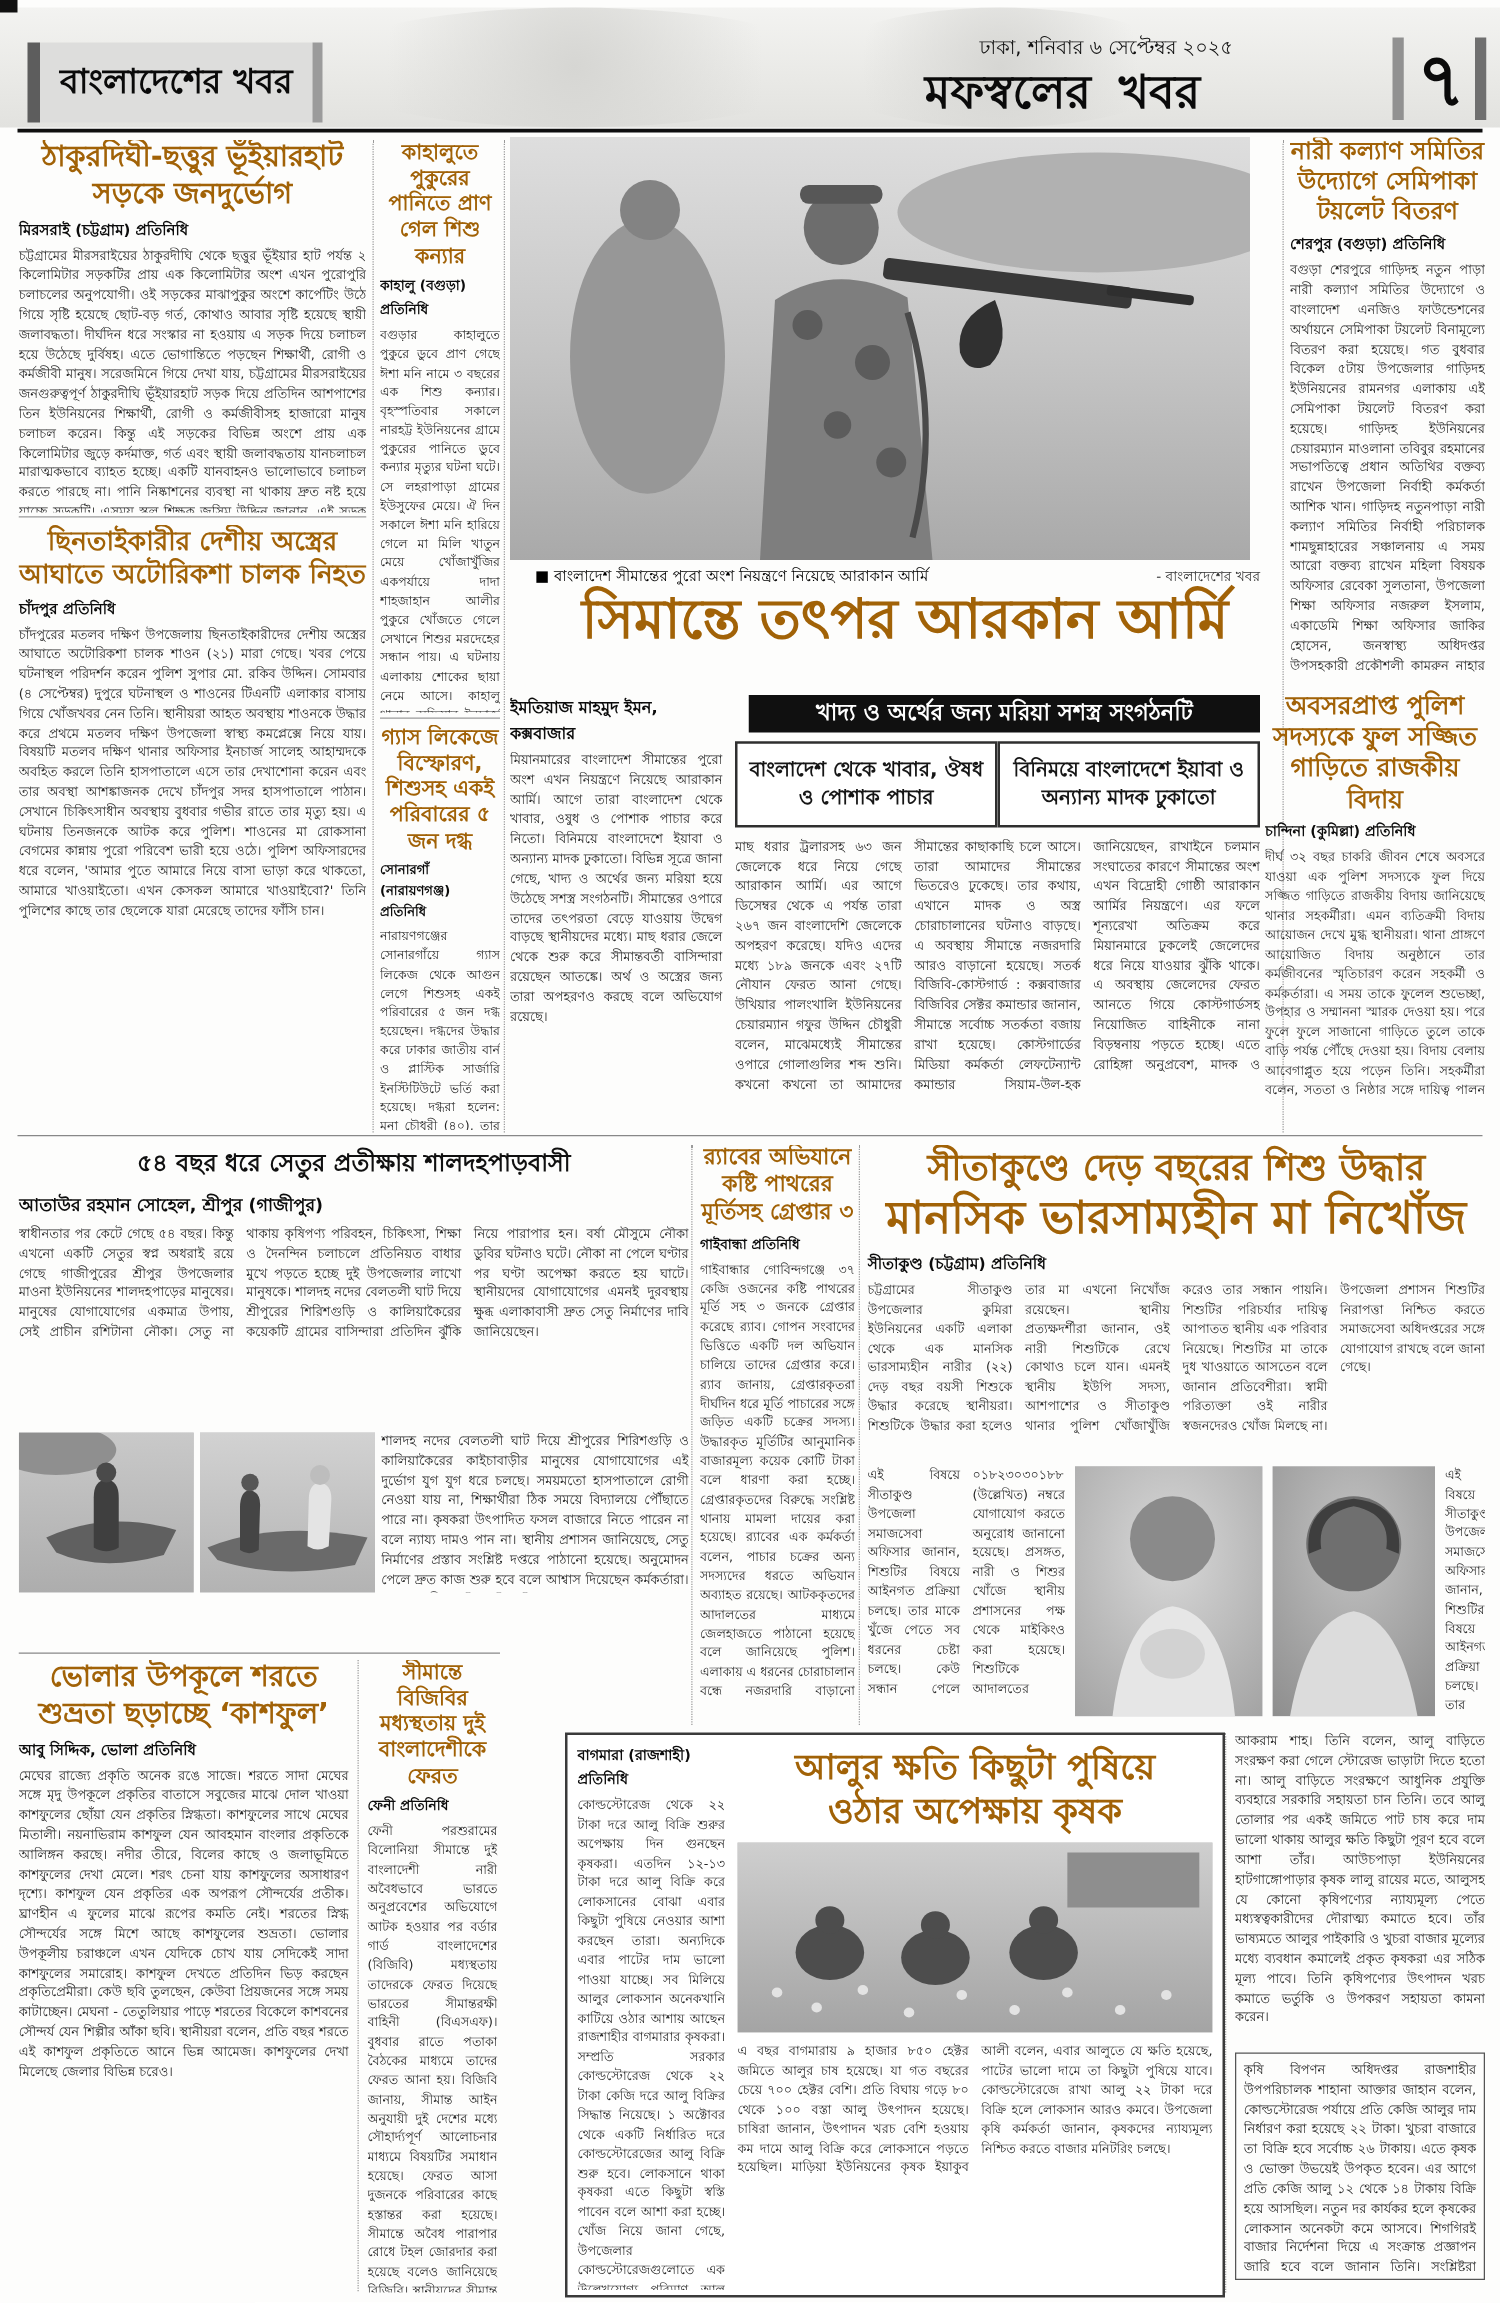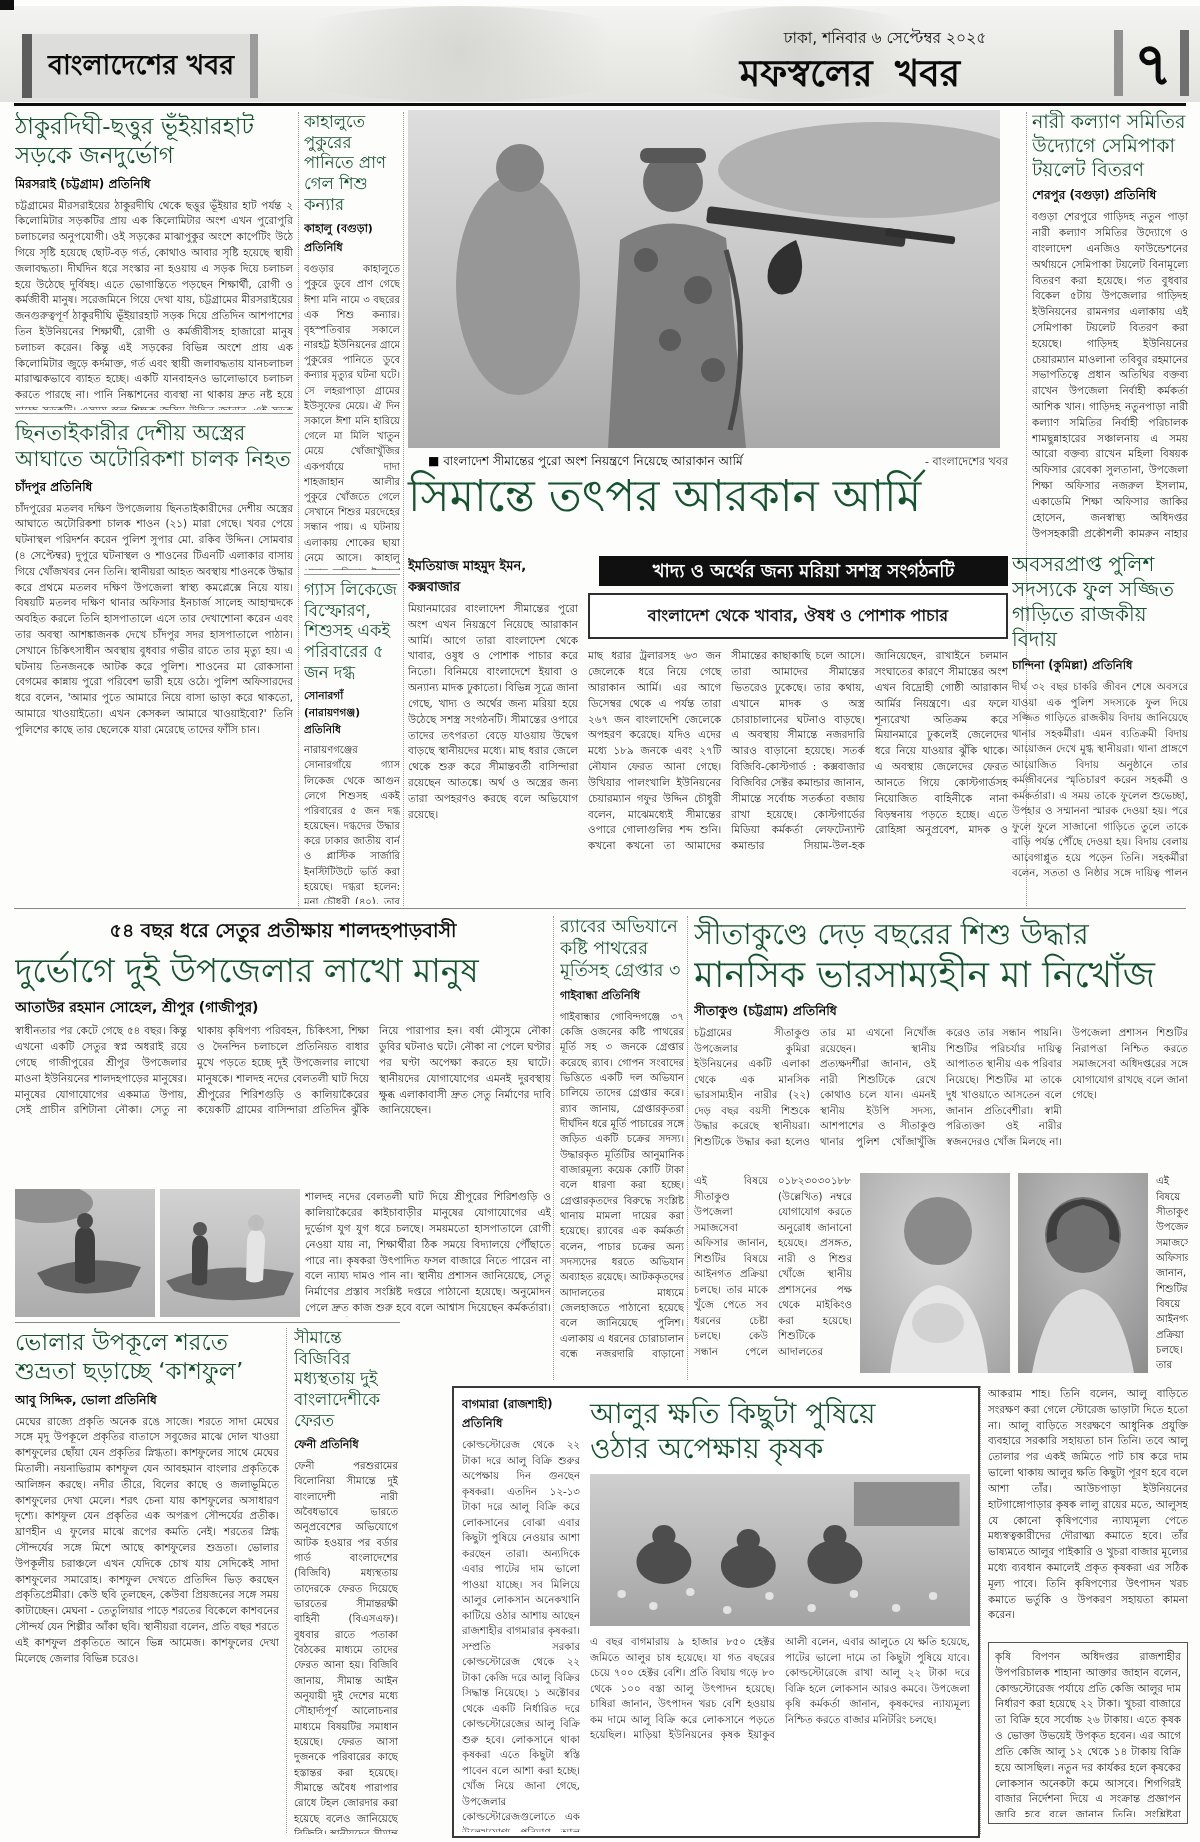--- a/index.html
+++ b/index.html
@@ -1,19 +1,19 @@
 <!DOCTYPE html>
 <html lang="bn"><head>
 <meta charset="utf-8">
 <style>
   html,body{margin:0;padding:0;background:#ffffff;}
   #page{position:relative;width:1200px;height:1842px;margin:0 auto;background:#fdfdfc;
         font-family:"DejaVu Sans","Liberation Sans",sans-serif;color:#161616;overflow:hidden;}
   .abs{position:absolute;}
-  .hl{font-weight:400;color:#14532d;line-height:1.25;}
+  .hl{font-weight:700;text-align:center;color:#a16207;line-height:1.25;}
   .byline{font-weight:bold;font-size:12px;margin:5px 0 3px;color:#0c0c0c;}
   .body{font-size:10.4px;line-height:1.52;text-align:justify;color:#272727;overflow:hidden;}
   .vrule{border-left:1px dotted #9a9a9a;width:0;}
   .hrule{background:#999;height:1px;}
   .photo{background:#bdbdbd;overflow:hidden;position:relative;}
   .photo svg{display:block;width:100%;height:100%;}
   .caption{font-size:12px;font-weight:normal;color:#000000;margin-left:20px;}
   .credit{font-size:11px;color:#333;white-space:nowrap;}
   .blackbar{background:#101010;color:#fff;font-weight:bold;font-size:18px;text-align:center;
             line-height:30px;height:30px;margin-left:11px;}
@@ -119,20 +119,21 @@
 
   <div class="abs" style="left:408px;top:556px;width:600px;height:350px;display:flex;gap:10px;overflow:hidden;">
     <div style="width:170px;flex:0 0 170px;">
       <div class="byline" style="font-size:13px;margin-top:0;">ইমতিয়াজ মাহমুদ ইমন, কক্সবাজার</div>
       <div class="body" style="height:310px;">মিয়ানমারের বাংলাদেশ সীমান্তের পুরো অংশ এখন নিয়ন্ত্রণে নিয়েছে আরাকান আর্মি। আগে তারা বাংলাদেশ থেকে খাবার, ওষুধ ও পোশাক পাচার করে নিতো। বিনিময়ে বাংলাদেশে ইয়াবা ও অন্যান্য মাদক ঢুকাতো। বিভিন্ন সূত্রে জানা গেছে, খাদ্য ও অর্থের জন্য মরিয়া হয়ে উঠেছে সশস্ত্র সংগঠনটি। সীমান্তের ওপারে তাদের তৎপরতা বেড়ে যাওয়ায় উদ্বেগ বাড়ছে স্থানীয়দের মধ্যে। মাছ ধরার জেলে থেকে শুরু করে সীমান্তবর্তী বাসিন্দারা রয়েছেন আতঙ্কে। অর্থ ও অস্ত্রের জন্য তারা অপহরণও করছে বলে অভিযোগ রয়েছে।</div>
     </div>
     <div style="flex:1;">
       <div class="blackbar">খাদ্য ও অর্থের জন্য মরিয়া সশস্ত্র সংগঠনটি</div>
       <div style="display:flex;gap:0;margin-top:7px;">
         <div class="infobox" style="flex:1;">বাংলাদেশ থেকে খাবার, ঔষধ ও পোশাক পাচার</div>
+        <div class="infobox" style="flex:1;">বিনিময়ে বাংলাদেশে ইয়াবা ও অন্যান্য মাদক ঢুকাতো</div>
       </div>
       <div class="body cols3" style="margin-top:9px;height:208px;">
         <span>মাছ ধরার ট্রলারসহ ৬৩ জন জেলেকে ধরে নিয়ে গেছে আরাকান আর্মি। এর আগে ডিসেম্বর থেকে এ পর্যন্ত তারা ২৬৭ জন বাংলাদেশি জেলেকে অপহরণ করেছে। যদিও এদের মধ্যে ১৮৯ জনকে এবং ২৭টি নৌযান ফেরত আনা গেছে। উখিয়ার পালংখালি ইউনিয়নের চেয়ারম্যান গফুর উদ্দিন চৌধুরী বলেন, মাঝেমধ্যেই সীমান্তের ওপারে গোলাগুলির শব্দ শুনি। কখনো কখনো তা আমাদের সীমান্তের কাছাকাছি চলে আসে। তারা আমাদের সীমান্তের ভিতরেও ঢুকেছে। তার কথায়, এখানে মাদক ও অস্ত্র চোরাচালানের ঘটনাও বাড়ছে। এ অবস্থায় সীমান্তে নজরদারি আরও বাড়ানো হয়েছে।</span> <span>সতর্ক বিজিবি-কোস্টগার্ড : কক্সবাজার বিজিবির সেক্টর কমান্ডার জানান, সীমান্তে সর্বোচ্চ সতর্কতা বজায় রাখা হয়েছে। কোস্টগার্ডের মিডিয়া কর্মকর্তা লেফটেন্যান্ট কমান্ডার সিয়াম-উল-হক জানিয়েছেন, রাখাইনে চলমান সংঘাতের কারণে সীমান্তের অংশ এখন বিদ্রোহী গোষ্ঠী আরাকান আর্মির নিয়ন্ত্রণে। এর ফলে শূন্যরেখা অতিক্রম করে মিয়ানমারে ঢুকলেই জেলেদের ধরে নিয়ে যাওয়ার ঝুঁকি থাকে। এ অবস্থায় জেলেদের ফেরত আনতে গিয়ে কোস্টগার্ডসহ নিয়োজিত বাহিনীকে নানা বিড়ম্বনায় পড়তে হচ্ছে। এতে রোহিঙ্গা অনুপ্রবেশ, মাদক ও অস্ত্রপাচার রোধেও চ্যালেঞ্জ বাড়ছে।</span>
       </div>
     </div>
   </div>
 
   <div class="abs" style="left:1032px;top:110px;width:156px;height:438px;overflow:hidden;">
     <div class="hl" style="font-size:19px;">নারী কল্যাণ সমিতির উদ্যোগে সেমিপাকা টয়লেট বিতরণ</div>
     <div class="byline">শেরপুর (বগুড়া) প্রতিনিধি</div>
@@ -145,21 +146,20 @@
     <div class="body" style="font-size:10.2px;height:200px;">দীর্ঘ ৩২ বছর চাকরি জীবন শেষে অবসরে যাওয়া এক পুলিশ সদস্যকে ফুল দিয়ে সজ্জিত গাড়িতে রাজকীয় বিদায় জানিয়েছে থানার সহকর্মীরা। এমন ব্যতিক্রমী বিদায় আয়োজন দেখে মুগ্ধ স্থানীয়রা। থানা প্রাঙ্গণে আয়োজিত বিদায় অনুষ্ঠানে তার কর্মজীবনের স্মৃতিচারণ করেন সহকর্মী ও কর্মকর্তারা। এ সময় তাকে ফুলেল শুভেচ্ছা, উপহার ও সম্মাননা স্মারক দেওয়া হয়। পরে ফুলে ফুলে সাজানো গাড়িতে তুলে তাকে বাড়ি পর্যন্ত পৌঁছে দেওয়া হয়। বিদায় বেলায় আবেগাপ্লুত হয়ে পড়েন তিনি। সহকর্মীরা বলেন, সততা ও নিষ্ঠার সঙ্গে দায়িত্ব পালন করে তিনি সবার ভালোবাসা অর্জন করেছেন। এমন সম্মানজনক বিদায় পুলিশ বাহিনীতে ইতিবাচক দৃষ্টান্ত হয়ে থাকবে বলে মনে করেন উপস্থিত সবাই। এই আয়োজনের ভিডিও সামাজিক যোগাযোগমাধ্যমে ছড়িয়ে পড়লে প্রশংসায় ভাসছেন থানার কর্মকর্তারা।</div>
   </div>
 
   <div class="abs hrule" style="left:14px;top:908px;width:1172px;background:#888;"></div>
 
   <div class="abs vrule" style="left:553px;top:916px;height:464px;"></div>
   <div class="abs vrule" style="left:687px;top:916px;height:464px;"></div>
 
   <div class="abs" style="left:15px;top:916px;width:536px;height:404px;overflow:hidden;">
     <div style="text-align:center;font-size:19px;font-weight:600;color:#101010;">৫৪ বছর ধরে সেতুর প্রতীক্ষায় শালদহপাড়বাসী</div>
-    <div class="hl" style="font-size:33px;margin-top:2px;">দুর্ভোগে দুই উপজেলার লাখো মানুষ</div>
     <div class="byline" style="font-size:14px;">আতাউর রহমান সোহেল, শ্রীপুর (গাজীপুর)</div>
     <div class="body cols3" style="height:158px;">স্বাধীনতার পর কেটে গেছে ৫৪ বছর। কিন্তু এখনো একটি সেতুর স্বপ্ন অধরাই রয়ে গেছে গাজীপুরের শ্রীপুর উপজেলার মাওনা ইউনিয়নের শালদহপাড়ের মানুষের। মানুষের যোগাযোগের একমাত্র উপায়, সেই প্রাচীন রশিটানা নৌকা। সেতু না থাকায় কৃষিপণ্য পরিবহন, চিকিৎসা, শিক্ষা ও দৈনন্দিন চলাচলে প্রতিনিয়ত বাধার মুখে পড়তে হচ্ছে দুই উপজেলার লাখো মানুষকে। শালদহ নদের বেলতলী ঘাট দিয়ে শ্রীপুরের শিরিশগুড়ি ও কালিয়াকৈরের কয়েকটি গ্রামের বাসিন্দারা প্রতিদিন ঝুঁকি নিয়ে পারাপার হন। বর্ষা মৌসুমে নৌকা ডুবির ঘটনাও ঘটে। নৌকা না পেলে ঘণ্টার পর ঘণ্টা অপেক্ষা করতে হয় ঘাটে। স্থানীয়দের যোগাযোগের এমনই দুরবস্থায় ক্ষুব্ধ এলাকাবাসী দ্রুত সেতু নির্মাণের দাবি জানিয়েছেন।</div>
     <div style="display:flex;gap:5px;margin-top:8px;height:128px;">
       <div class="photo" style="width:140px;flex:0 0 140px;">
         <svg viewBox="0 0 140 128" preserveAspectRatio="none">
           <defs>
               <linearGradient id="pg2" x1="0" y1="0" x2="0" y2="1">
             <stop offset="0" stop-color="#c9c9c9"></stop>
                 <stop offset="1" stop-color="#adadad"></stop>
               </linearGradient>

